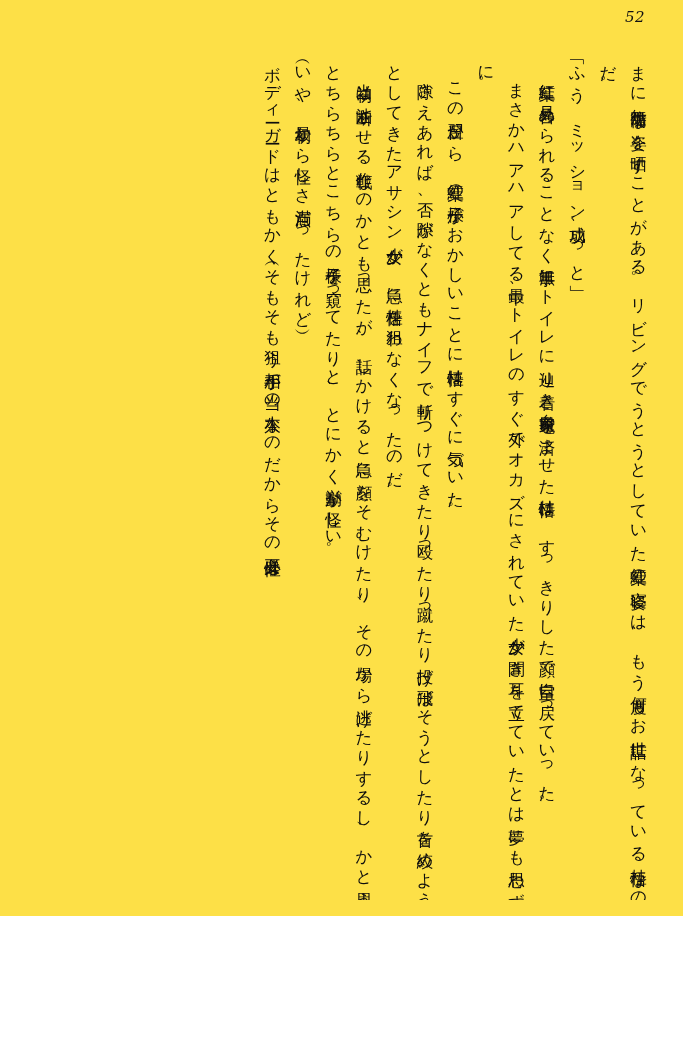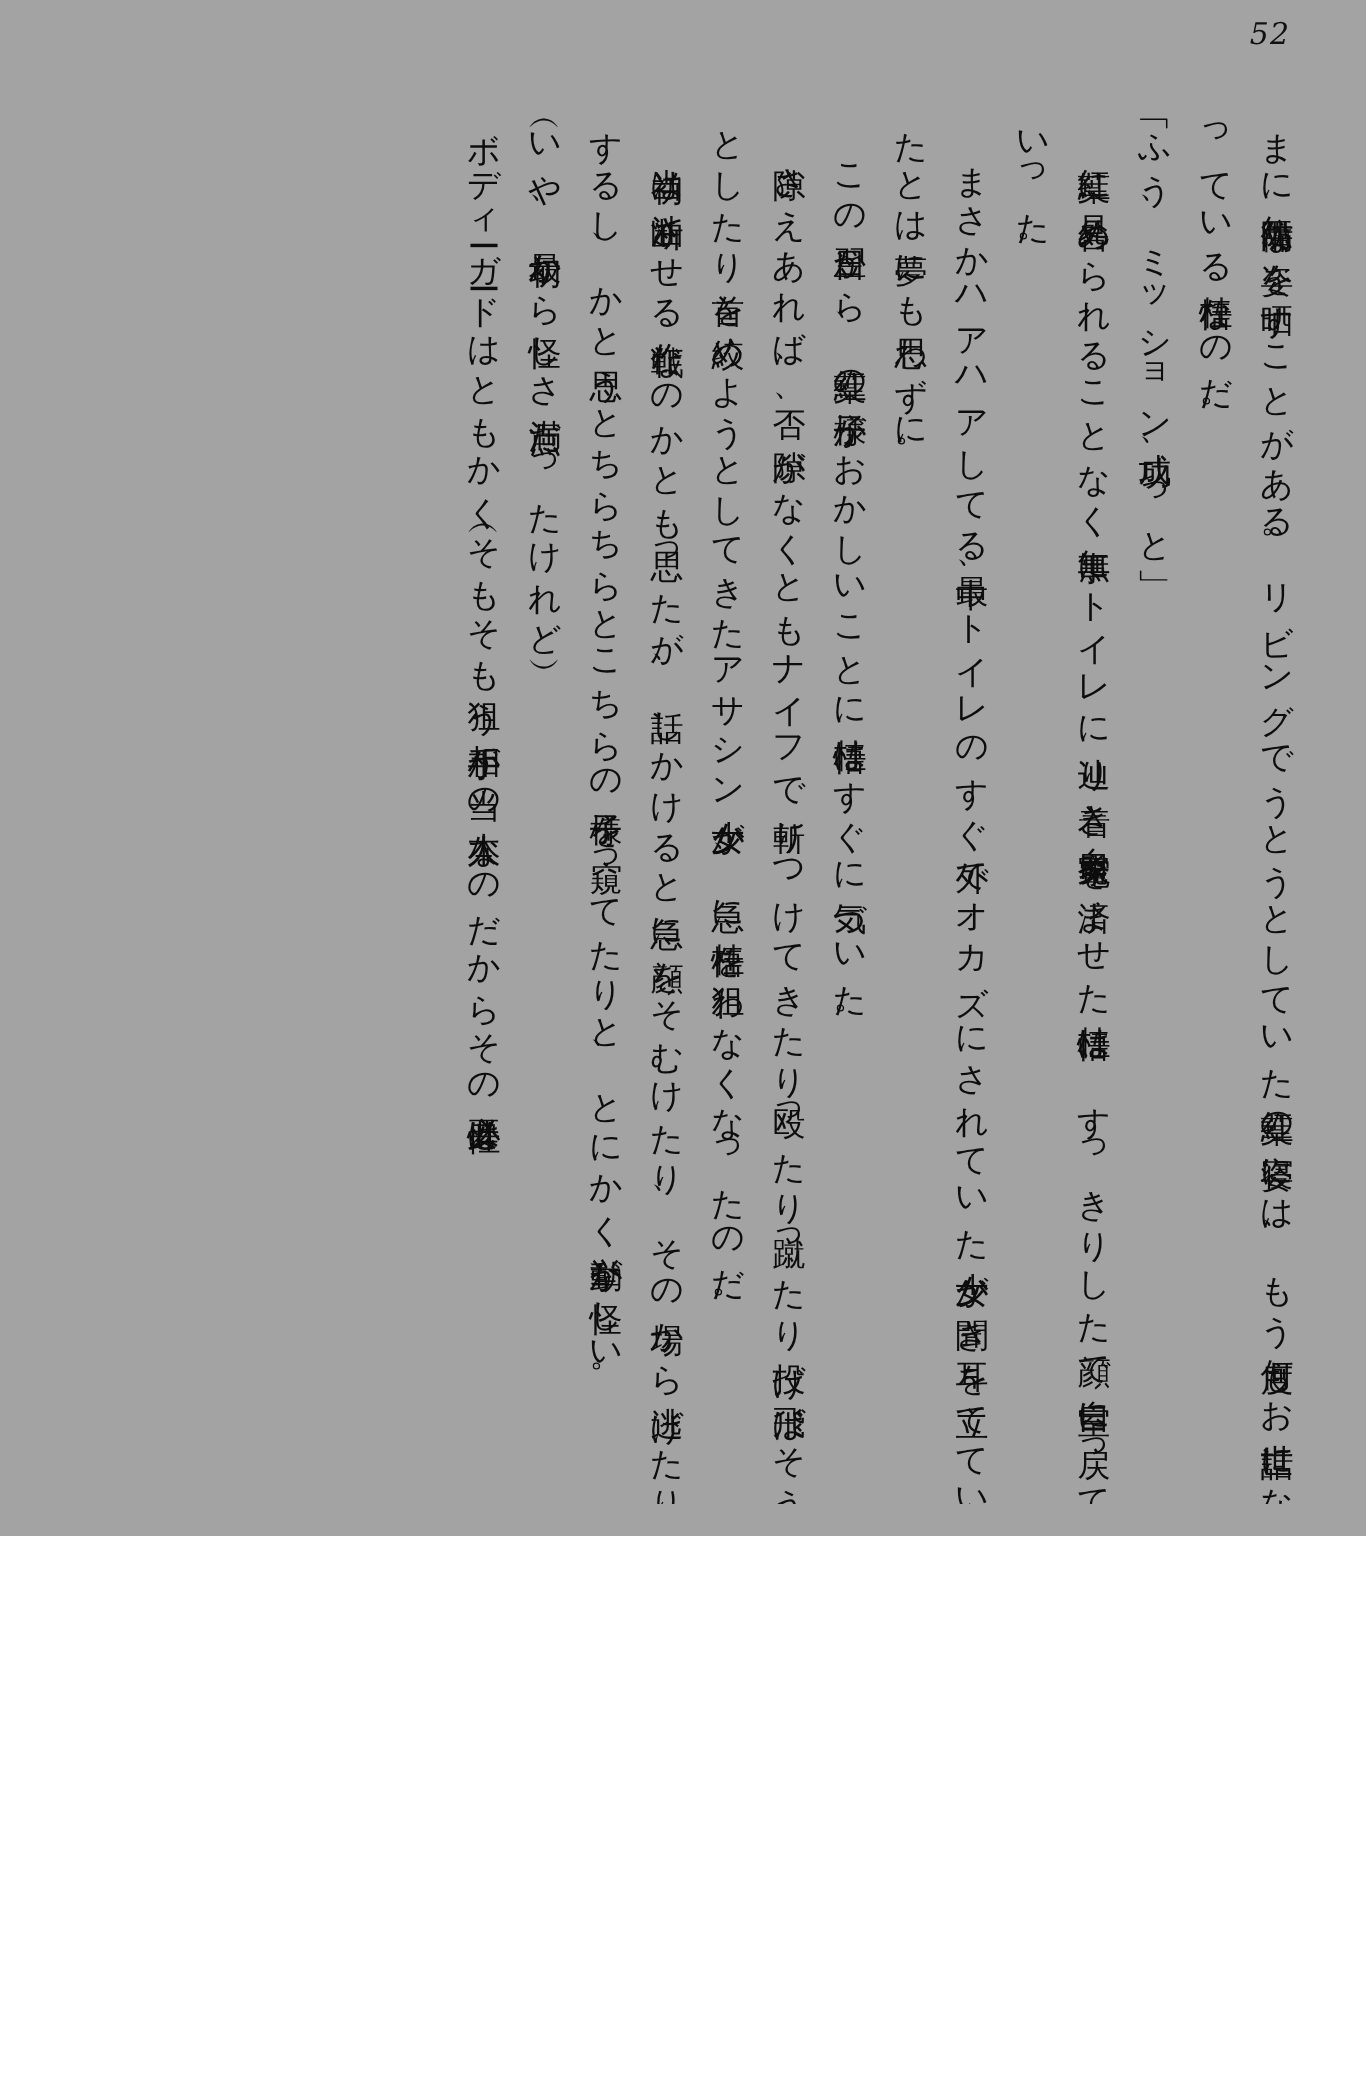--- a/index.html
+++ b/index.html
@@ -11,22 +11,22 @@
     width: 683px;
     height: 1050px;
     overflow: hidden;
     font-family: "DejaVu Serif", "Liberation Serif", serif;
     color: #000000;
   }
 
   #page {
     position: relative;
     width: 683px;
-    height: 768px;
-    background: #a3a3a3;
+    height: 916px;
+    background: #fde047;
   }
 
   #page-number {
     position: absolute;
     top: 8px;
     right: 38px;
     font-size: 15px;
     font-family: "DejaVu Serif", "Liberation Serif", serif;
     font-style: italic;
     letter-spacing: 0.5px;

